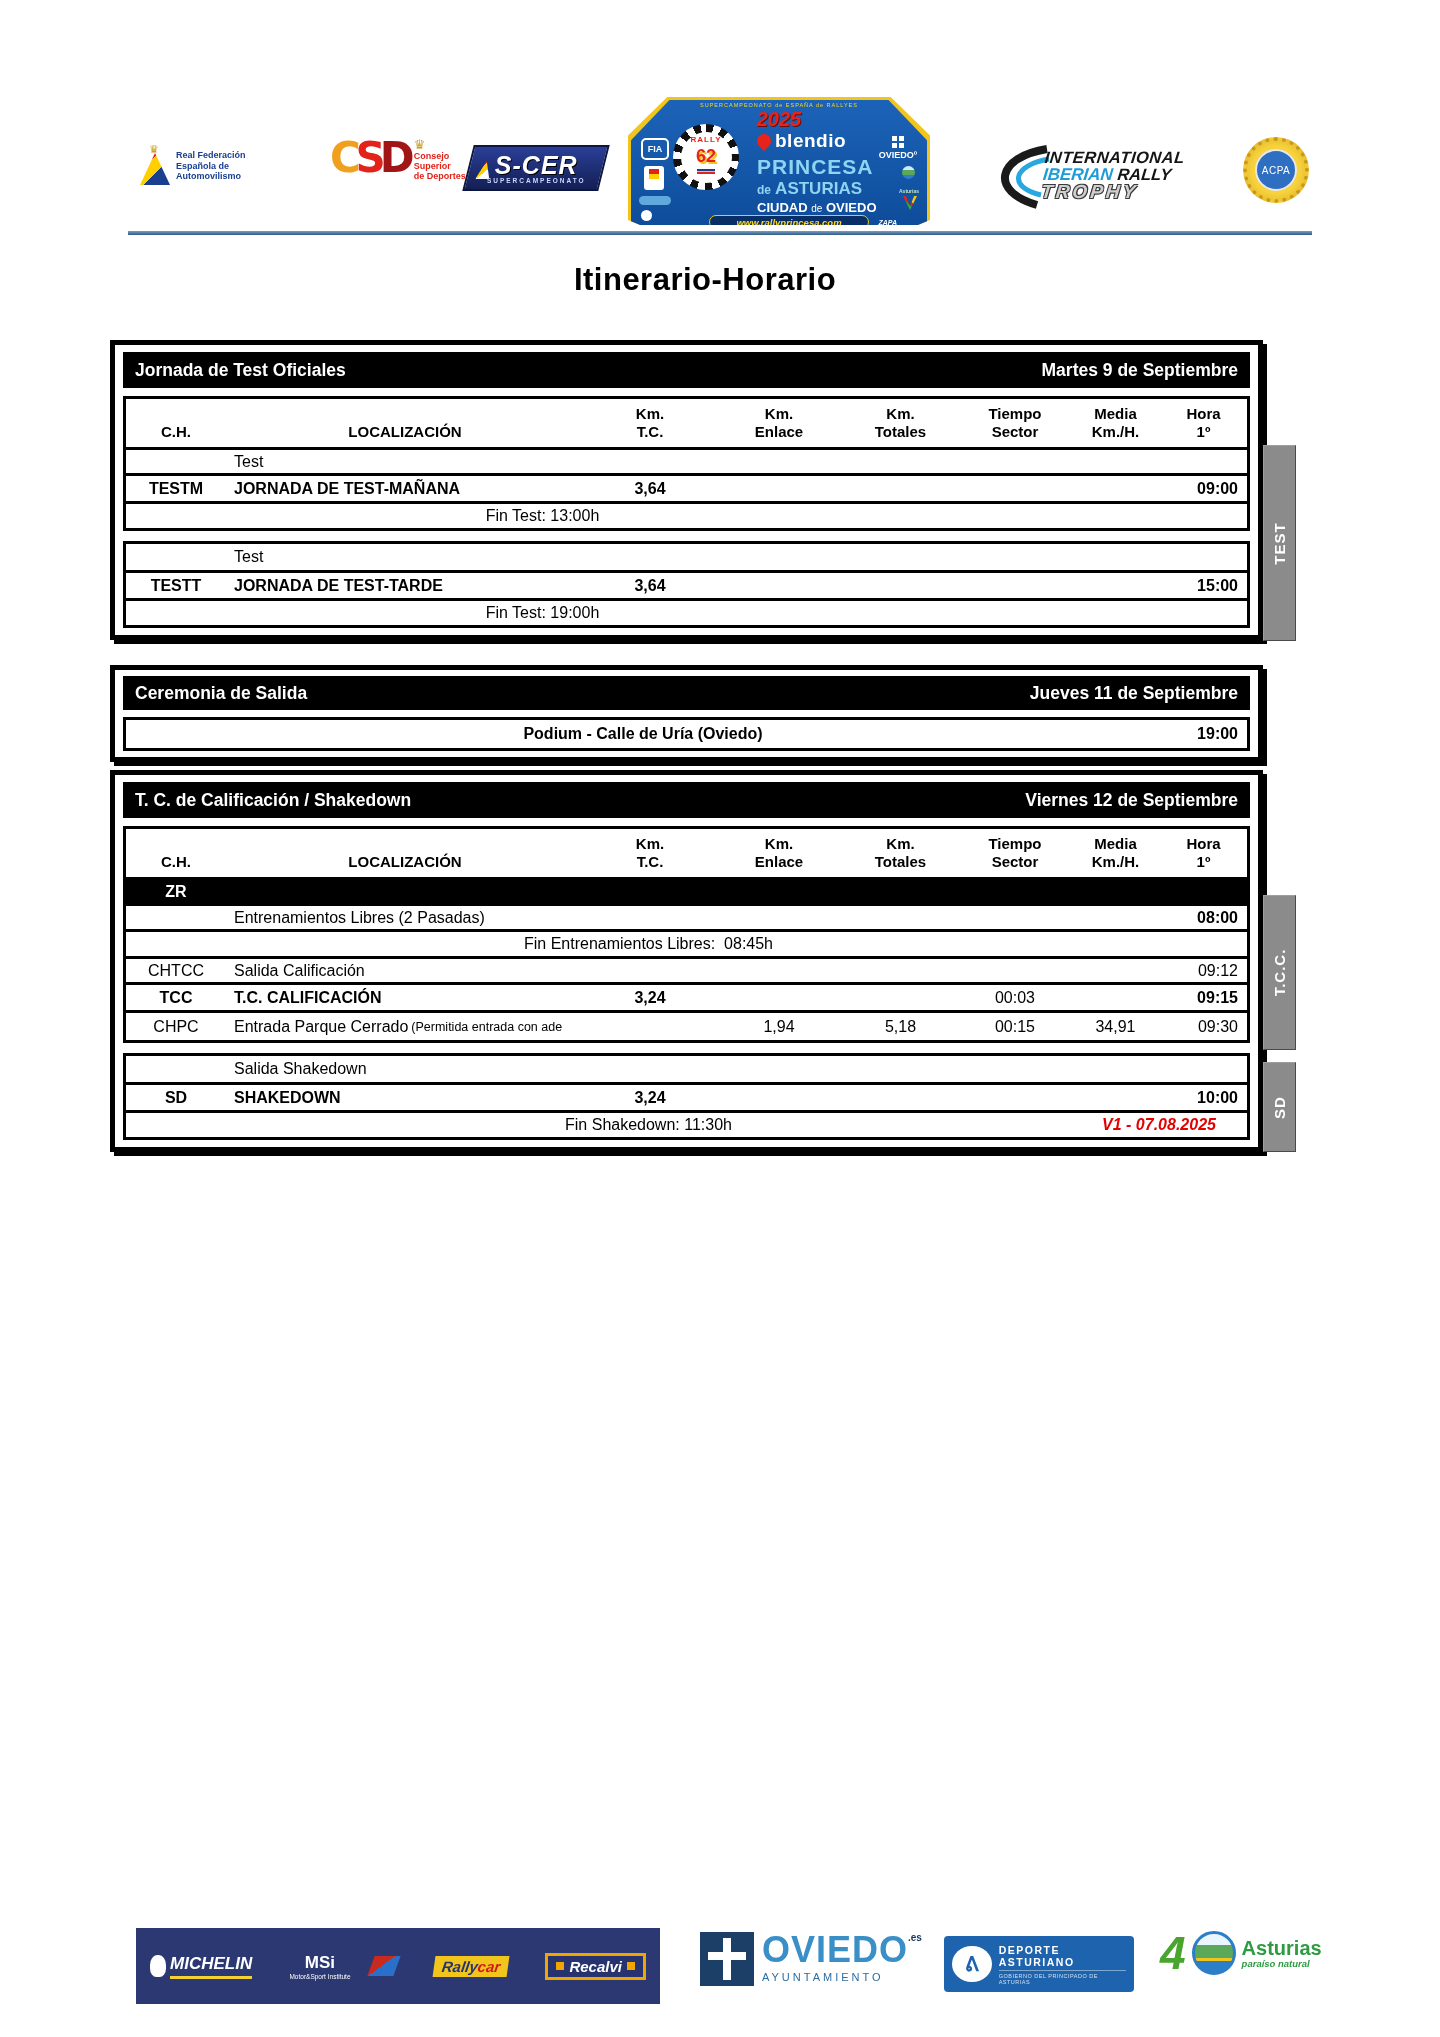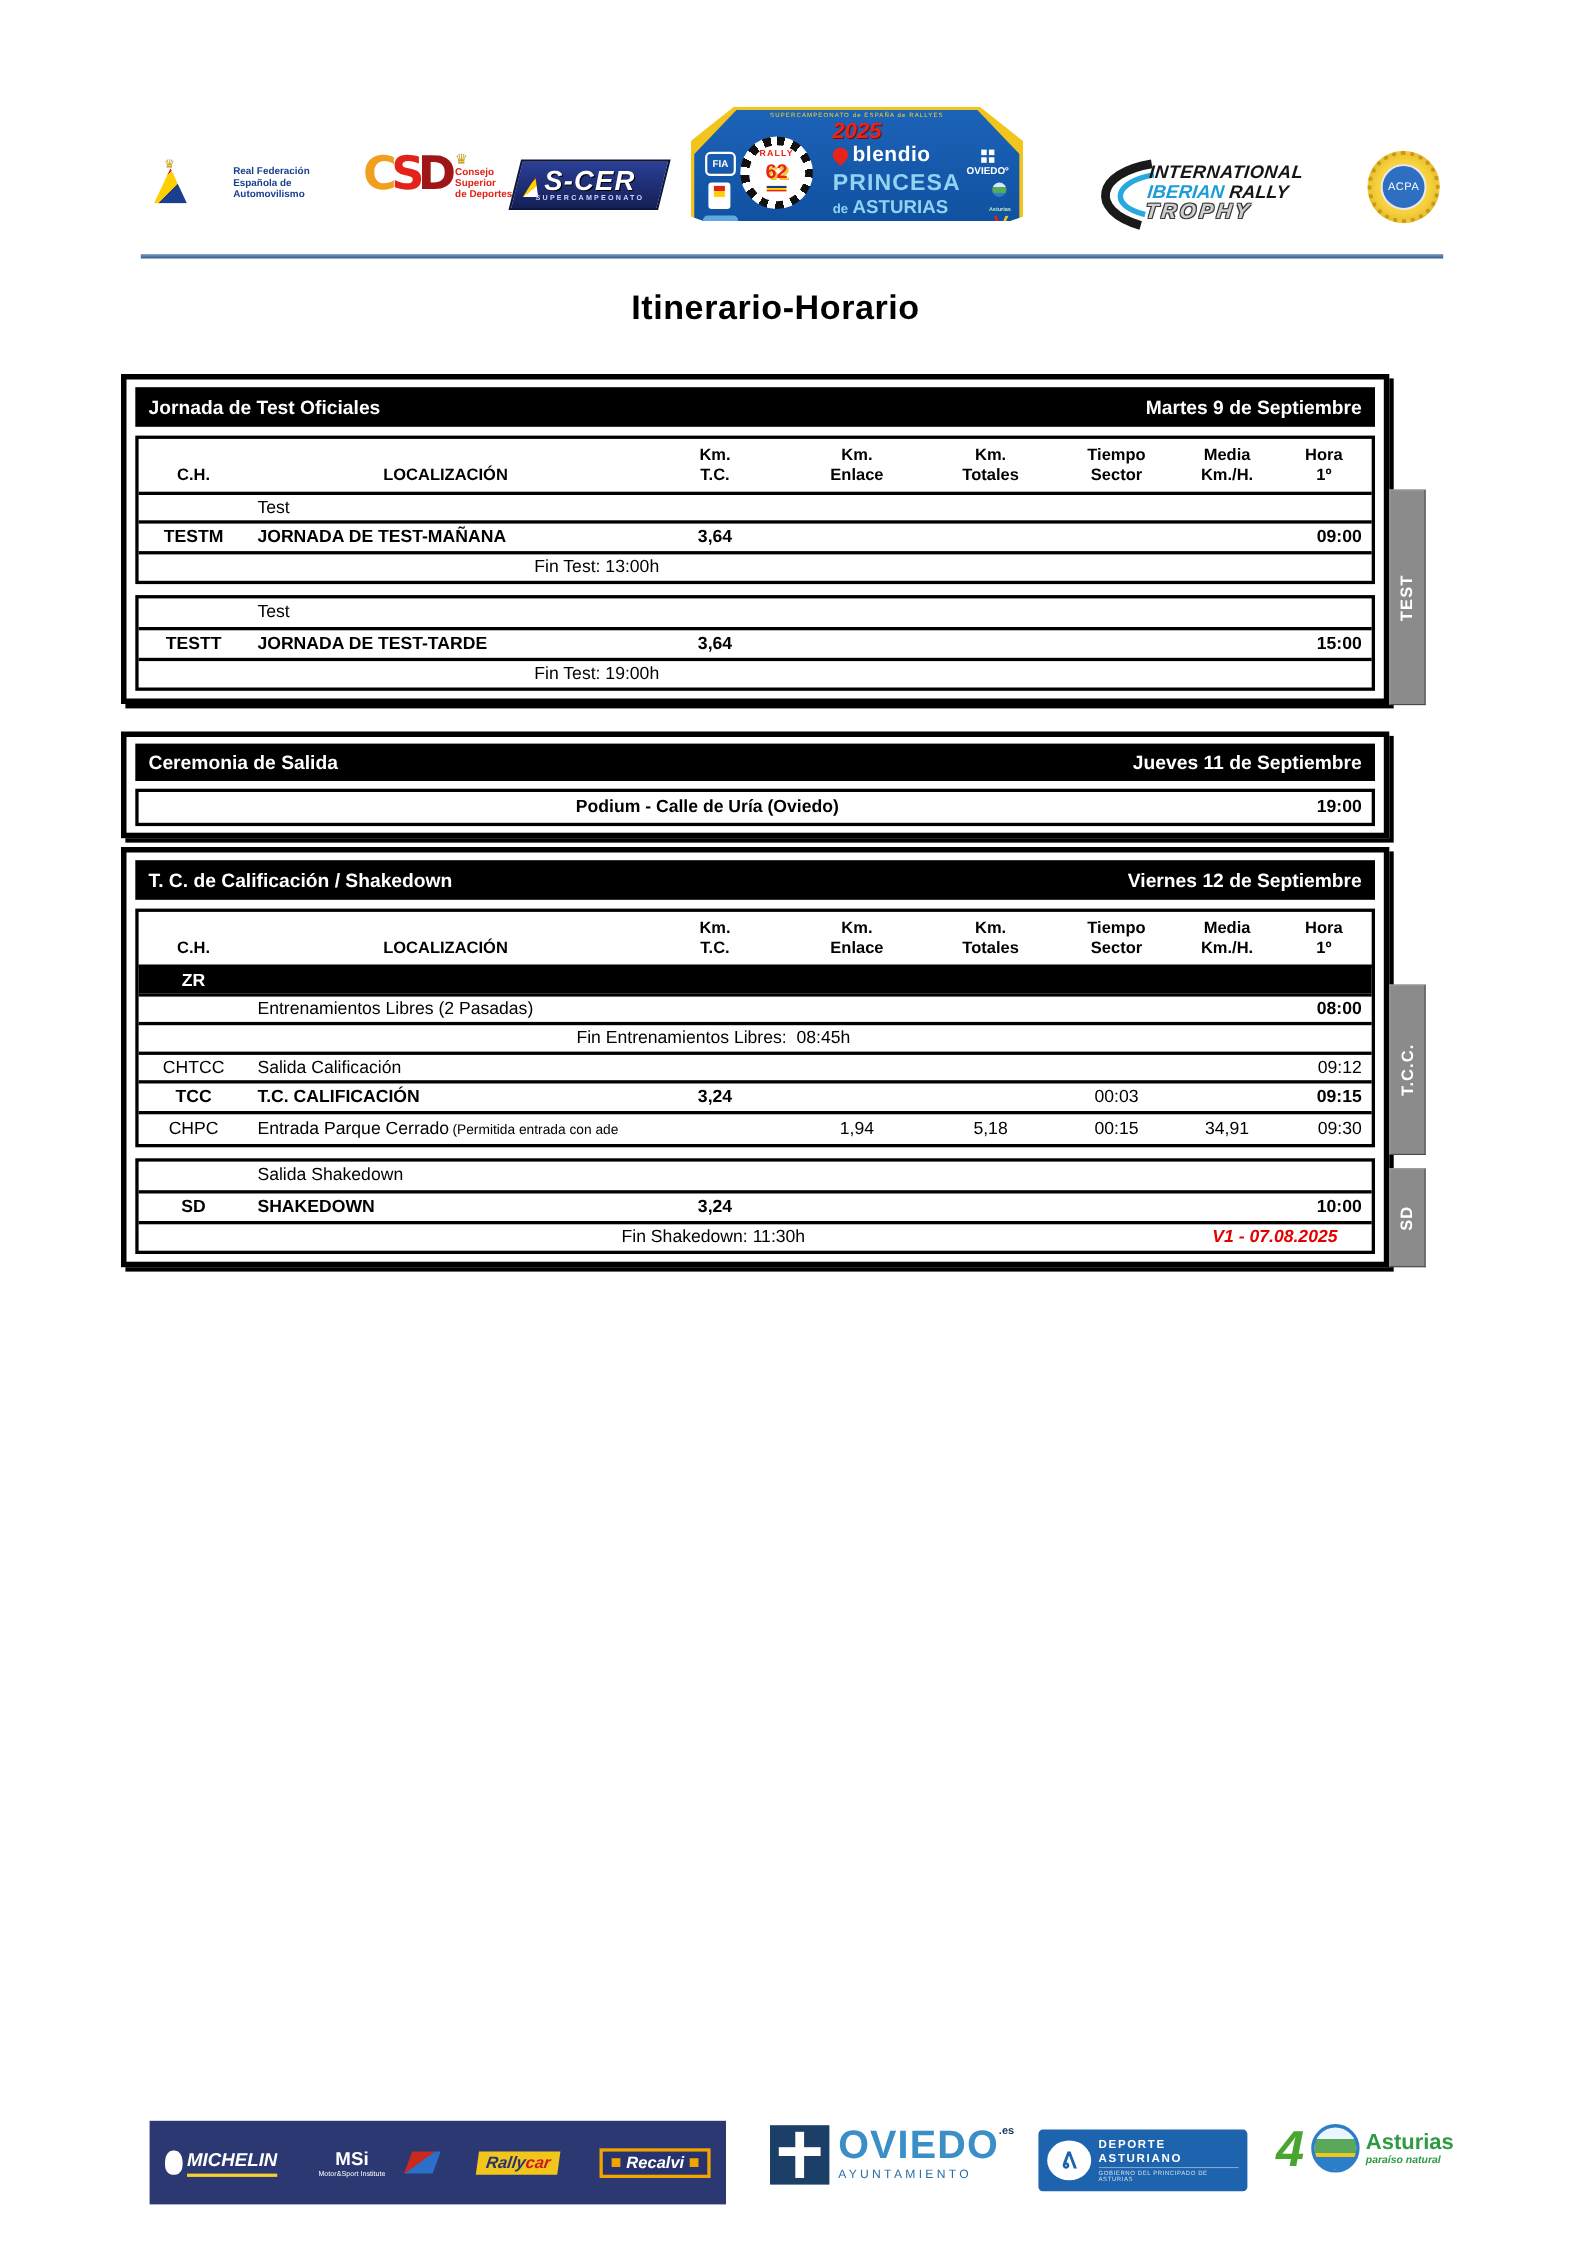--- a/index.html
+++ b/index.html
@@ -10,39 +10,39 @@
   }
 
   
   .hdr-logos { position:absolute; top:95px; left:0; width:1440px; height:145px; }
   .rfeda { position:absolute; left:140px; top:52px; display:flex; align-items:center; gap:6px; }
   .rfeda-mark { width:30px; height:38px; position:relative; }
   .rfeda-tri { position:absolute; left:0; bottom:0; width:30px; height:32px;
     clip-path:polygon(50% 0,100% 100%,0 100%);
     background:linear-gradient(135deg,#e32219 30%,#ffcf00 30% 58%,#1a3f8f 58%); }
   .rfeda-crown { position:absolute; top:-4px; left:9px; font-size:11px; color:#c8a020; }
-  .rfeda-txt { font-size:9px; font-weight:bold; color:#1a3f8f; line-height:10.5px;margin-left:36px; }
+  .rfeda-txt { font-size:9px; font-weight:bold; color:#1a3f8f; line-height:10.5px; }
   .csd { position:absolute; left:330px; top:42px; display:flex; align-items:flex-start; gap:5px; }
   .csd-mark { font-weight:800; font-size:42px; line-height:42px; letter-spacing:-6px; font-family:"DejaVu Sans", sans-serif; }
   .csd-c{color:#f0a01e;} .csd-s{color:#e32219;} .csd-d{color:#a01515;}
   .csd-right { position:relative; padding-top:2px; }
   .csd-crown { font-size:13px; color:#c8a020; line-height:12px; }
   .csd-txt { font-size:9px; font-weight:bold; color:#e32219; line-height:10px; }
   .scer { position:absolute; left:468px; top:50px; width:136px; height:46px;
     background:linear-gradient(#2a3f97,#141f55); transform:skewX(-14deg);
     border:2px solid #0d1640; display:flex; flex-direction:column; align-items:center; justify-content:center; }
   .scer-in { transform:skewX(14deg); text-align:center; }
   .scer-name { color:#fff; font-weight:900; font-style:italic; font-size:25px; line-height:24px; letter-spacing:1px; text-shadow:1px 1px 0 #000; }
   .scer-sub { color:#cdd5ff; font-size:6.5px; letter-spacing:2px; font-weight:bold; }
   .scer-flag { position:absolute; left:8px; top:14px; width:14px; height:18px;
     clip-path:polygon(50% 0,100% 100%,0 100%);
     background:linear-gradient(135deg,#e32219 30%,#ffcf00 30% 58%,#fff 58%); }
 
   
-  .plate { position:absolute; left:628px; top:2px; width:302px; height:104px;
+  .plate { position:absolute; left:628px; top:2px; width:302px; height:128px;
     background:#f2c51d; clip-path:polygon(0 30%,13% 0,87% 0,100% 30%,100% 96%,96% 100%,4% 100%,0 96%); }
   .plate-in { position:absolute; left:3px; top:3px; width:296px; height:134px;
     background:linear-gradient(#1c63b8,#0d4b99); clip-path:polygon(0 30%,13% 0,87% 0,100% 30%,100% 96%,96% 100%,4% 100%,0 96%); }
   .plate-arc { position:absolute; top:2px; width:100%; text-align:center; font-size:5.5px; color:#ffd81e; letter-spacing:1px; }
   .plate-year { position:absolute; top:8px; width:100%; text-align:center; color:#e8231a; font-weight:900; font-style:italic; font-size:20px; text-shadow:1px 1px 0 #6b0e0e; }
   .plate-fia { position:absolute; left:10px; top:38px; width:28px; height:22px; border:2px solid #fff; border-radius:5px; color:#fff; font-weight:bold; font-size:9px; display:flex; align-items:center; justify-content:center; }
   .plate-mini1 { position:absolute; left:13px; top:66px; width:20px; height:24px; background:#fff; border-radius:3px; }
   .plate-mini1 b { display:block; margin:3px auto 0; width:10px; height:10px; background:linear-gradient(#e32219 50%,#ffcf00 50%); }
   .plate-mini2 { position:absolute; left:8px; top:96px; width:32px; height:9px; border-radius:5px; background:#6fb9e8; opacity:.85; }
   .plate-mini3 { position:absolute; left:10px; top:110px; width:11px; height:11px; border-radius:50%; background:#fff; }

